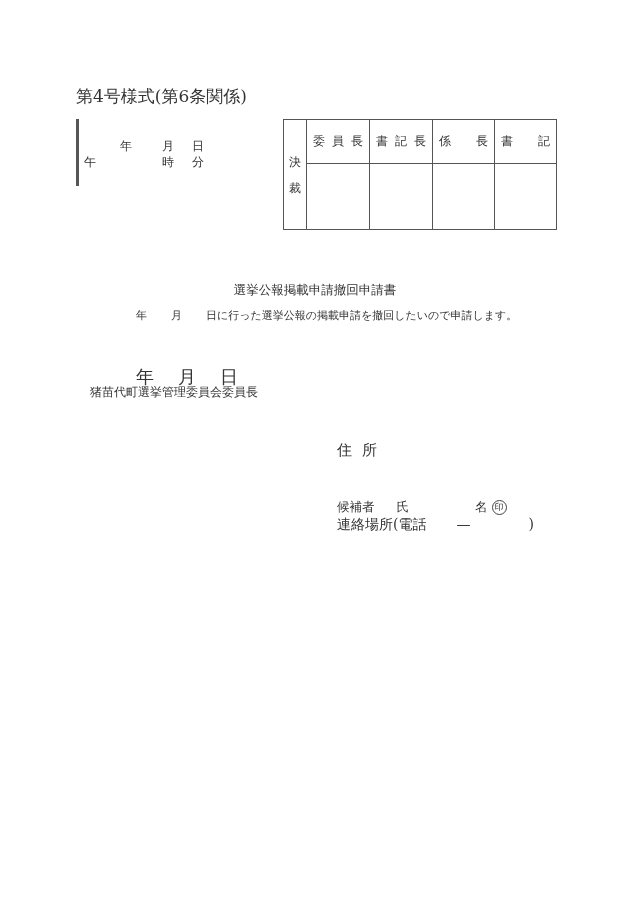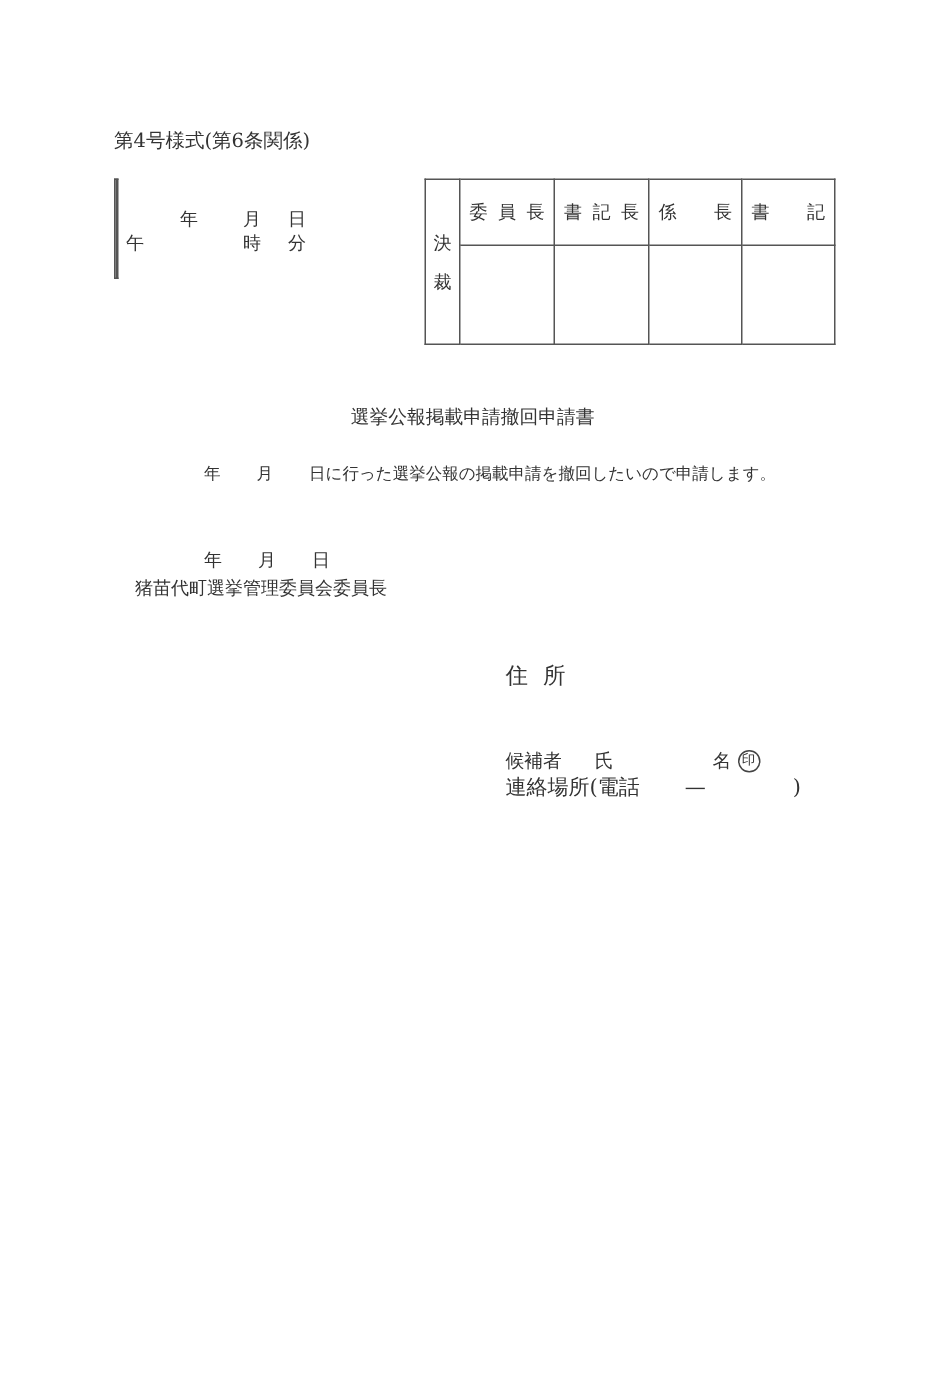--- a/index.html
+++ b/index.html
@@ -1,38 +1,38 @@
 <!DOCTYPE html>
 <html><head>
 <meta charset="utf-8">
 <style>
   html, body { margin: 0; padding: 0; background: #ffffff; }
   body { width: 630px; height: 915px; position: relative; overflow: hidden;
          font-family: "DejaVu Serif", "Liberation Serif", serif; color: #333333; font-size: 12px; }
   .abs { position: absolute; white-space: nowrap; }
-  .form-no { left: 76px; top: 85px; font-size: 13px; }
+  .form-no { left: 76px; top: 85px; font-size: 17px; }
 
   table.grid { position: absolute; border-collapse: collapse; font-size: 12px; }
   table.grid td { border: 1px solid #555555; padding: 0; color: #333; }
   #tblA { left: 76px; top: 119px; }
   #tblB { left: 283px; top: 119px; }
 
   .hdr { height: 44px; }
   .bdy { height: 66px; }
   .spread { display: flex; justify-content: space-between; padding: 0 6px; }
   .center { text-align: center; }
 
   .date-cell { position: relative; }
   .date-cell span { position: absolute; }
 
   .vertical { text-align: center; line-height: 26px; }
 
-  .title { left: 0; width: 630px; top: 270px; text-align: center; font-size: 12.5px; }
+  .title { left: 0; width: 630px; top: 282px; text-align: center; font-size: 12.5px; }
   .body-line { left: 136px; top: 308px; font-size: 11px; }
-  .date2 { left: 136px; top: 365px; font-size: 12px; text-align: right; }
+  .date2 { left: 136px; top: 365px; font-size: 18px; text-align: right; }
   .addressee { left: 90px; top: 384px; font-size: 12px; }
   .addr { left: 337px; top: 441px; font-size: 15px; }
   .cand { left: 337px; top: 479px; font-size: 12.5px; margin-top: 20px; }
   .contact { left: 337px; top: 516px; font-size: 14px; }
   .seal { display: inline-block; width: 13px; height: 13px; border: 1px solid #444; border-radius: 50%;
           font-size: 9px; line-height: 13px; text-align: center; vertical-align: middle; }
 </style>
 </head>
 <body>
 

